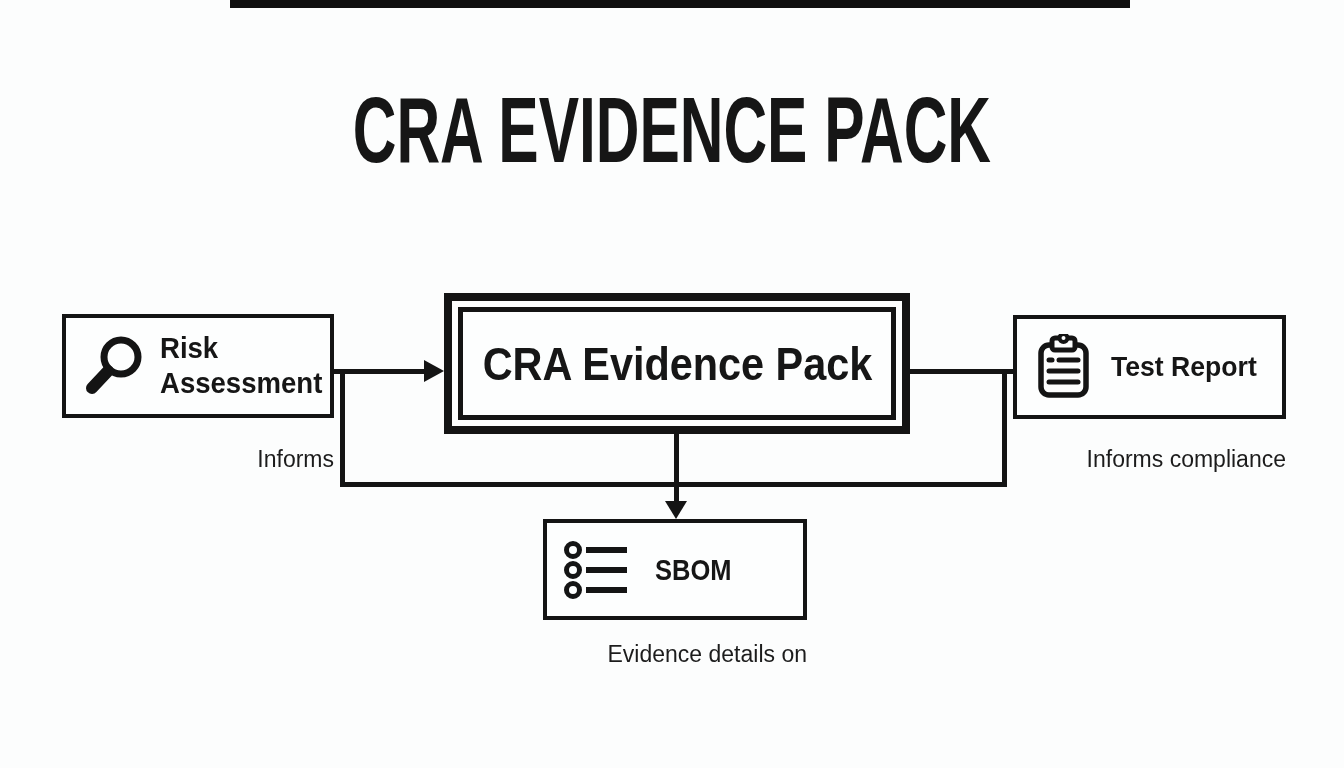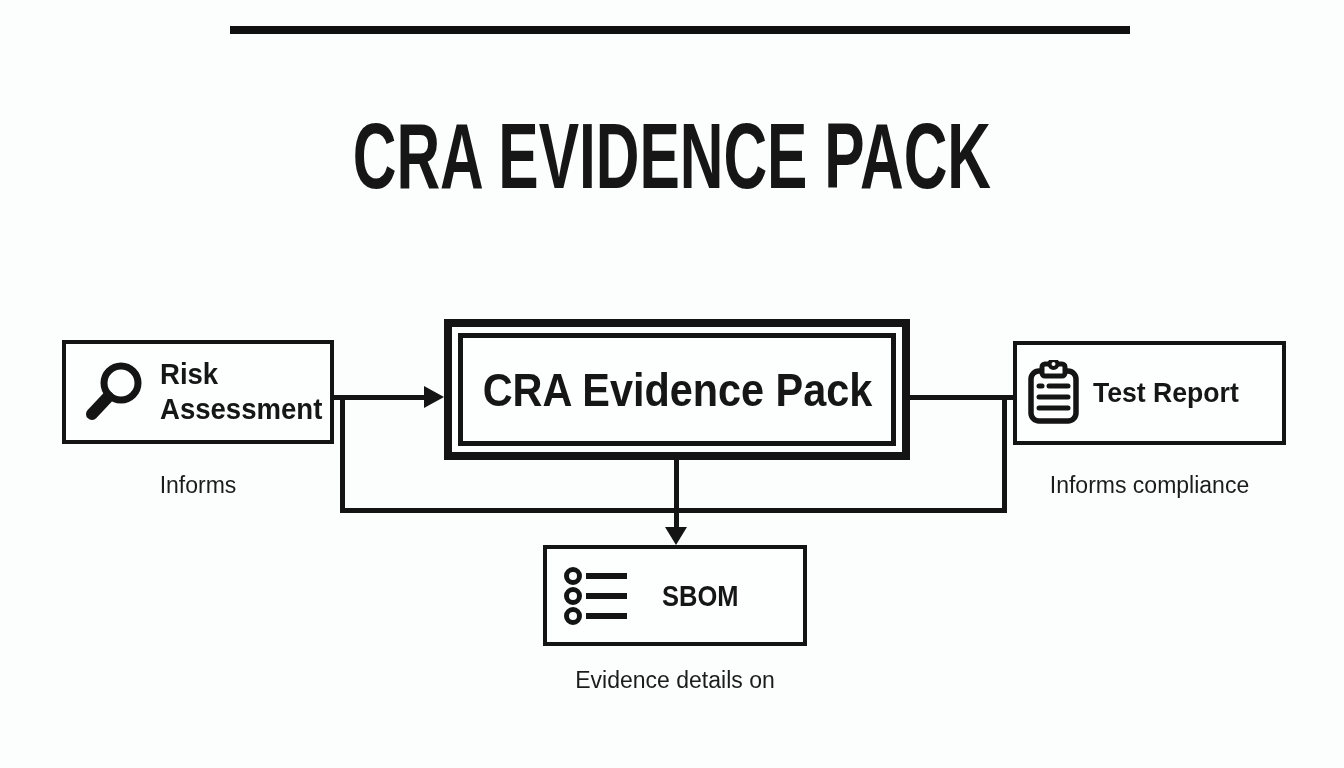--- a/index.html
+++ b/index.html
@@ -2,57 +2,57 @@
 <html><head>
 <meta charset="utf-8">
 <style>
   html,body{margin:0;padding:0;}
   body{
     width:1344px;height:768px;position:relative;overflow:hidden;
     background:#fcfdfd;
     font-family:"Liberation Sans", sans-serif;
     color:#141414;
   }
-  .abs{position:absolute;margin-top:26px;}
+  .abs{position:absolute;}
   
   .top-bar{left:230px;top:0;width:900px;height:8px;background:#101010;}
   
   .title-wrap{left:0;top:84px;width:1344px;text-align:center;}
   .title-text{
     display:inline-block;white-space:nowrap;
     font-size:93px;font-weight:700;line-height:1.0;
     transform:scaleX(0.65);transform-origin:50% 50%;
     letter-spacing:0px;color:#161616;
   }
   
   .node{
     background:#fdfefe;border:4px solid #141414;box-sizing:border-box;
     display:flex;align-items:center;
   }
   .risk-node{left:62px;top:314px;width:272px;height:104px;padding-left:16px;gap:16px;}
-  .test-node{left:1013px;top:315px;width:273px;height:104px;padding-left:8px;gap:12px;}
-  .sbom-node{left:543px;top:519px;width:264px;height:101px;padding-left:17px;gap:32px;}
+  .test-node{left:1013px;top:315px;width:273px;height:104px;padding-left:18px;gap:20px;}
+  .sbom-node{left:543px;top:519px;width:264px;height:101px;padding-left:17px;gap:25px;}
   .evidence-outer{
     left:444px;top:293px;width:466px;height:141px;
     background:#fdfefe;border:8px solid #141414;box-sizing:border-box;padding:6px;
   }
   .evidence-inner{
     width:100%;height:100%;border:5px solid #141414;box-sizing:border-box;
     display:flex;align-items:center;justify-content:center;
   }
   .box-label{
     font-weight:700;white-space:nowrap;color:#161616;
   }
   .risk-label{font-size:29px;line-height:1.22;transform:scaleX(0.95);transform-origin:0 50%;}
   .evidence-label{font-size:46px;transform:scaleX(0.90);transform-origin:50% 50%;}
   .test-label{font-size:28px;transform:scaleX(0.95);transform-origin:0 50%;}
   .sbom-label{font-size:30px;transform:scaleX(0.85);transform-origin:0 50%;}
   
   .caption{
-    font-size:23px;font-weight:400;color:#1c1c1c;text-align:center;white-space:nowrap;
+    font-size:23px;font-weight:400;color:#1c1c1c;text-align:right;white-space:nowrap;
   }
   .cap-informs{left:62px;top:446px;width:272px;}
   .cap-verifies{left:1013px;top:446px;width:273px;}
   .cap-provides{left:543px;top:641px;width:264px;}
   
   .line{background:#141414;}
   .conn-arrow1{left:333px;top:369px;width:94px;height:5px;}
   .conn-arrow1-head{
     left:424px;top:360px;width:0;height:0;
     border-left:20px solid #141414;border-top:11px solid transparent;border-bottom:11px solid transparent;

